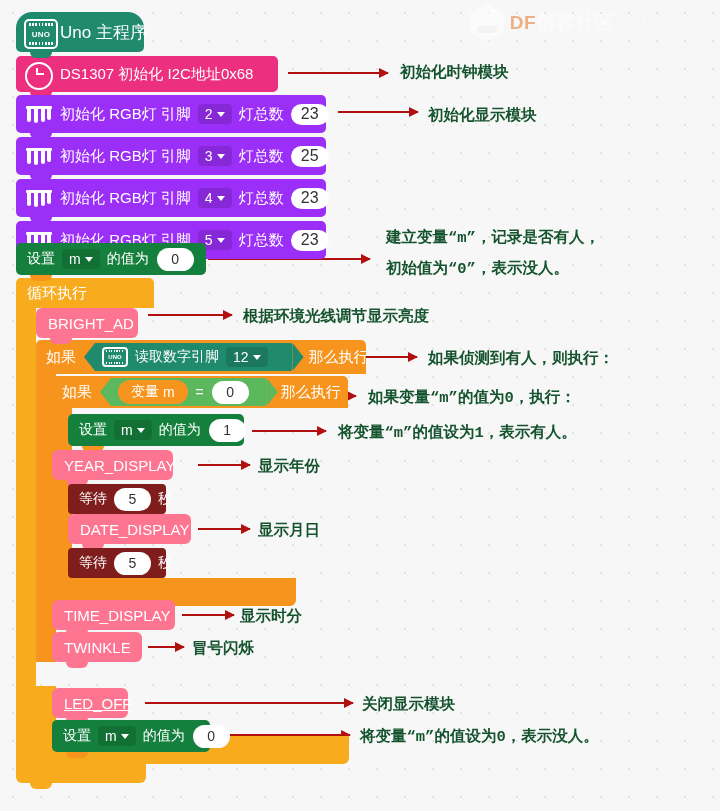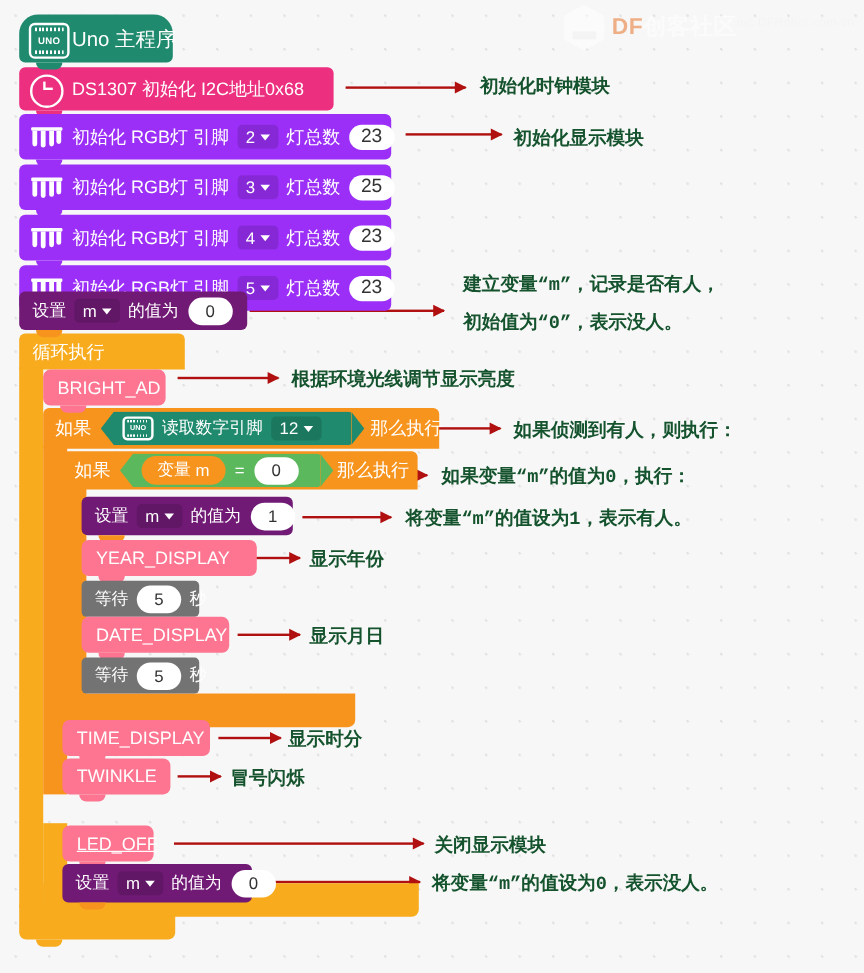--- a/index.html
+++ b/index.html
@@ -91,21 +91,21 @@
   .dd{display:inline-flex;align-items:center;gap:4px;
       background:rgba(0,0,0,.13);border-radius:4px;
       padding:2px 7px;margin:0 7px;font-size:14px;color:#fff;}
   .dd .car{width:0;height:0;border-left:4px solid transparent;
            border-right:4px solid transparent;border-top:5px solid #fff;}
   .numpill{display:inline-flex;align-items:center;justify-content:center;
            background:#fff;color:#333;border-radius:11px;min-width:26px;
            height:21px;padding:0 6px;font-size:16px;margin-left:7px;}
 
   
-  .setvar{background:#701a75;border-radius:5px;height:32px;padding-left:11px;font-size:14px;}
+  .setvar{background:#15803d;border-radius:5px;height:32px;padding-left:11px;font-size:14px;}
   .setvar .notch{background:#f7941e;}
   .setvar .dd{background:rgba(0,0,0,.12);}
 
   
   #loopwrap{position:absolute;left:16px;top:278px;width:350px;height:505px;z-index:1;}
   #loopwrap .c-top{position:absolute;left:0;top:0;width:138px;height:30px;
         background:#f7ab1d;border-radius:5px 5px 0 0;color:#fff;font-size:15px;
         display:flex;align-items:center;padding-left:11px;box-sizing:border-box;}
   #loopwrap .c-left{position:absolute;left:0;top:28px;width:20px;height:450px;background:#f7ab1d;}
   #loopwrap .c-bot{position:absolute;left:0;top:476px;width:130px;height:29px;
@@ -144,21 +144,21 @@
     background:#f7941e;color:#fff;border-radius:14px;height:24px;padding:0 13px;font-size:14px;}
   .valpill{display:inline-flex;align-items:center;justify-content:center;background:#fff;color:#333;
     border-radius:13px;min-width:25px;height:23px;padding:0 6px;font-size:14px;}
 
   
   .fncall{background:#fd7590;border-radius:6px;height:30px;color:#fff;font-size:15px;
     display:flex;align-items:center;padding:0 12px;box-sizing:border-box;}
   .fncall .notch{background:#fd7590;}
 
   
-  .waitblk{background:#737373;height:30px;border-radius:4px;color:#fff;font-size:14px;
+  .waitblk{background:#7f1d1d;height:30px;border-radius:4px;color:#fff;font-size:14px;
     display:flex;align-items:center;padding:0 11px;box-sizing:border-box;}
 
   
   .ann{position:absolute;color:#14532d;font-weight:bold;font-size:15.5px;white-space:nowrap;font-family:Liberation Mono, monospace;}
   .arrow{position:absolute;height:2px;background:#b01010;}
   .arrow:after{content:"";position:absolute;right:-1px;top:-4px;
     width:0;height:0;border-top:5px solid transparent;border-bottom:5px solid transparent;
     border-left:10px solid #b01010;}
 </style>
 </head>
@@ -327,21 +327,21 @@
   <span class="lbl">设置</span>
   <span class="dd">
       <span>m</span>
       <span class="car"></span>
     </span>
   <span class="lbl">的值为</span>
   <span class="valpill" style="margin-left:8px;">1</span>
   <span class="notch"></span>
 </div>
 
-<div class="blk fncall" style="left:68px;top:450px;width:146px;z-index:4;">
+<div class="blk fncall" style="left:52px;top:450px;width:121px;z-index:4;">
   <span class="lbl">YEAR_DISPLAY</span>
   <span class="notch"></span>
 </div>
 
 <div class="blk waitblk" style="left:68px;top:484px;width:98px;z-index:4;">
   <span class="lbl">等待</span>
   <span class="valpill" style="margin:0 7px;">5</span>
   <span class="lbl">秒</span>
 </div>
 

